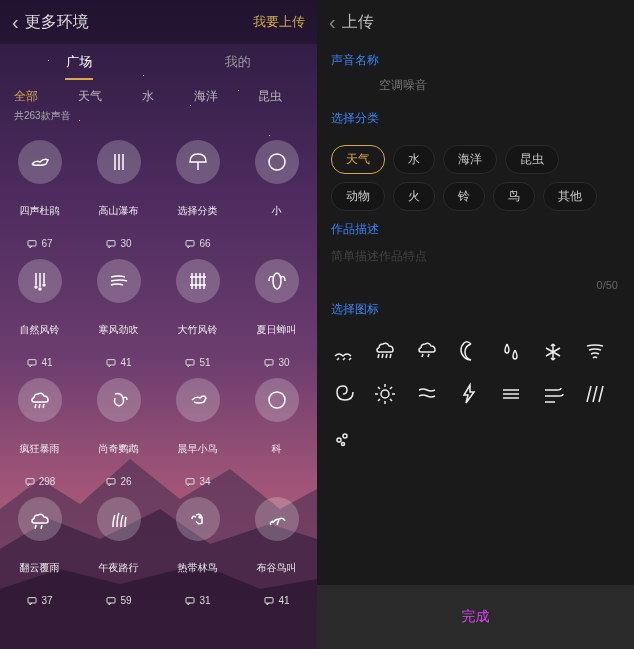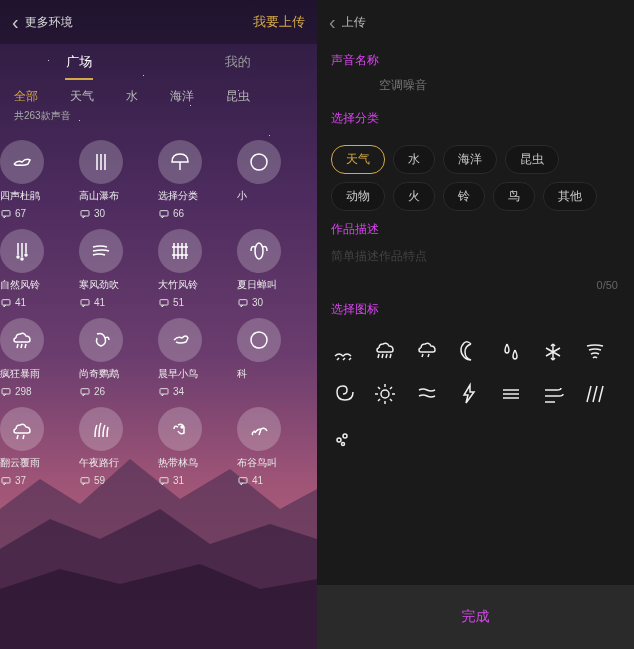--- a/index.html
+++ b/index.html
@@ -5,43 +5,43 @@
 *{margin:0;padding:0;box-sizing:border-box;font-family:-apple-system,BlinkMacSystemFont,sans-serif;}
 body{background:#000;width:634px;height:649px;overflow:hidden;display:flex;}
 .screen{height:649px;position:relative;overflow:hidden;}
 .left{width:317px;background:linear-gradient(180deg,#2a1a3e 0%,#4d2b5e 30%,#6b3d6e 55%,#a05577 75%,#c96b7a 100%);}
 .right{width:317px;background:#1a1a1a;}
 .header{height:44px;display:flex;align-items:center;padding:0 12px;position:relative;z-index:10;}
 .left .header{background:rgba(0,0,0,0.25);}
 .right .header{background:#1a1a1a;}
 .back{color:#ccc;font-size:20px;margin-right:6px;}
 .right .back{color:#888;}
-.title{color:#ddd;font-size:12px;flex:1;}
+.title{color:#ddd;font-size:16px;flex:1;}
 .right .title{color:#bbb;}
 .upload-link{color:#d4a948;font-size:13px;}
 .tabs{display:flex;height:36px;position:relative;z-index:10;}
 .tab{flex:1;text-align:center;color:#999;font-size:13px;line-height:36px;}
 .tab.active{color:#fff;position:relative;}
 .tab.active::after{content:'';position:absolute;bottom:0;left:50%;transform:translateX(-50%);width:28px;height:2px;background:#d4a948;}
-.cats{display:flex;gap:32px;padding:8px 14px 4px;position:relative;z-index:10;}
+.cats{display:flex;gap:40px;padding:8px 14px 4px;position:relative;z-index:10;}
 .cat{color:#bbb;font-size:12px;}
 .cat.active{color:#d4a948;}
 .count{color:#aaa;font-size:10px;padding:0 14px 6px;position:relative;z-index:10;}
 .grid{position:relative;z-index:10;padding:6px 0;}
 .row{display:flex;padding:5px 0;}
-.item{width:79px;display:flex;flex-direction:column;align-items:flex-start;gap:5px;}
+.item{width:79px;display:flex;flex-direction:column;align-items:center;gap:20px;}
 .circle{width:44px;height:44px;border-radius:50%;background:rgba(255,255,255,0.22);display:flex;align-items:center;justify-content:center;}
 .circle svg{width:24px;height:24px;stroke:#fff;fill:none;stroke-width:1.5;}
 .name{color:#eee;font-size:10px;}
 .meta{display:flex;align-items:center;gap:3px;}
 .meta svg{width:12px;height:10px;stroke:#ddd;fill:none;stroke-width:1.5;}
 .cnt{color:#ddd;font-size:10px;}
 .mountains{position:absolute;bottom:0;left:0;right:0;height:240px;z-index:1;}
 .field{padding:8px 14px;}
-.label{color:#d946ef;font-size:12px;display:block;margin-bottom:6px;}
+.label{color:#3b82f6;font-size:12px;display:block;margin-bottom:6px;}
 .input{width:95%;color:#555;font-size:12px;background:transparent;border:none;padding:2px 0;margin-left:48px;}
 .chips{display:flex;flex-wrap:wrap;gap:8px;padding:4px 14px 2px;}
 .chip{padding:5px 14px;border-radius:14px;font-size:12px;color:#ccc;background:#151515;border:1px solid #2a2a2a;}
 .chip.active{color:#d4a948;background:transparent;border:1px solid #d4a948;}
 .charcount{text-align:right;color:#666;font-size:11px;padding:2px 16px;}
 .placeholder{color:#444;font-size:12px;padding:4px 0px;}
 .icons{display:flex;flex-wrap:wrap;gap:18px;padding:8px 14px;}
 .icons .ico{width:24px;height:24px;display:flex;align-items:center;justify-content:center;}
 .icons svg{width:24px;height:24px;stroke:#eee;fill:none;stroke-width:1.5;}
 .done{position:absolute;bottom:0;left:0;right:0;height:64px;background:#2a2a2a;color:#d946ef;font-size:14px;display:flex;align-items:center;justify-content:center;}

